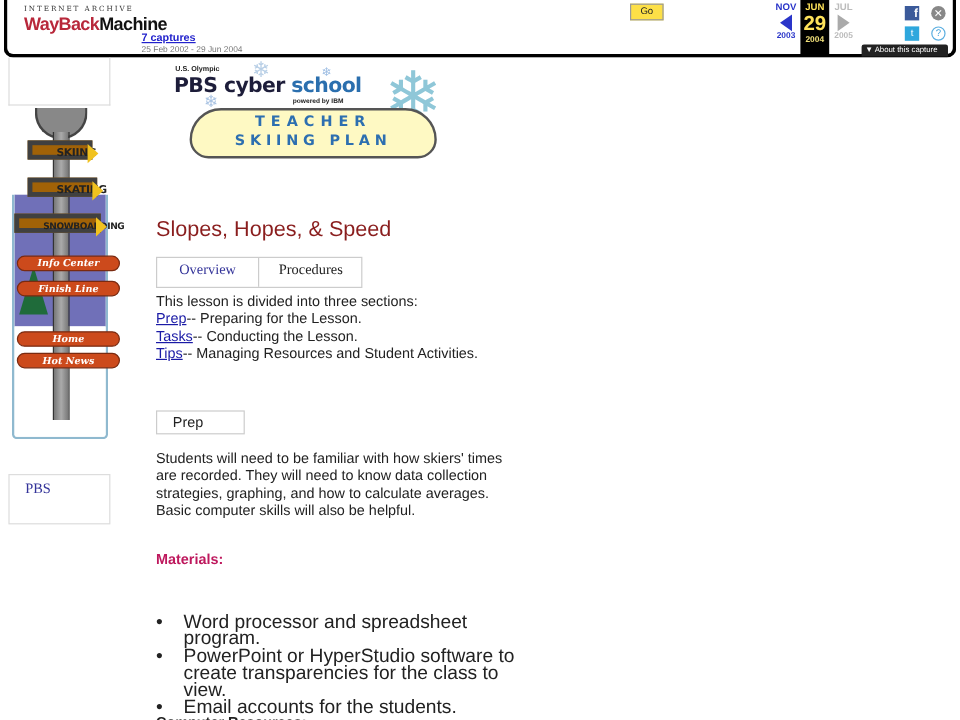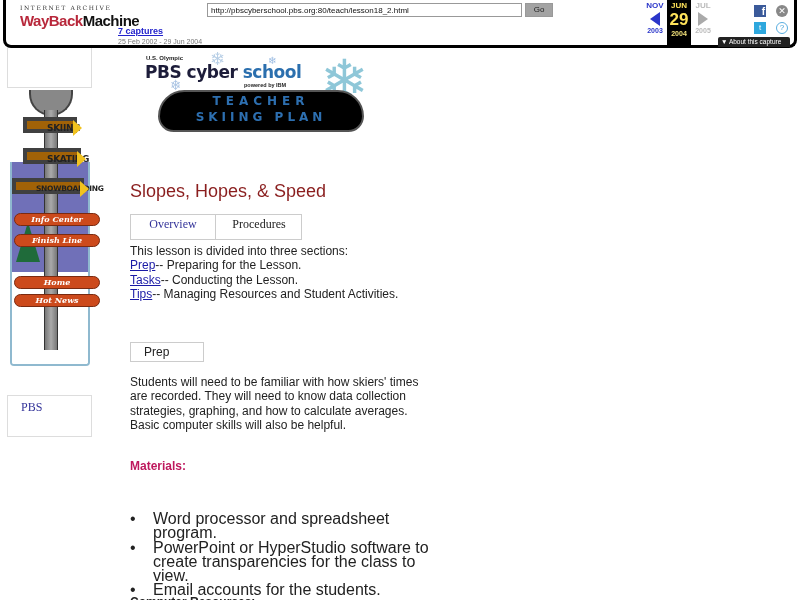--- a/index.html
+++ b/index.html
@@ -9,21 +9,21 @@
   
   .wb-bar { position: absolute; left: 3px; top: 0; width: 794px; height: 48px; border: 3px solid #000; border-top: none; border-radius: 0 0 8px 8px; background: #fff; }
   .wb-logo { position: absolute; left: 14px; top: 4px; width: 90px; }
   .wb-logo-top { font-family: "DejaVu Serif", serif; font-size: 6px; letter-spacing: 1.6px; color: #333; white-space: nowrap; }
   .wb-logo-main { margin-top: 2px; font-family: "Liberation Sans Narrow", "Liberation Sans", sans-serif; font-weight: bold; font-size: 15px; line-height: 15px; letter-spacing: -0.5px; white-space: nowrap; }
   .wb-logo-main .w1 { color: #b8283b; }
   .wb-logo-main .w2 { color: #111; }
   .wb-captures { position: absolute; left: 112px; top: 26px; font-size: 9px; color: #2222cc; text-decoration: underline; font-weight: bold; }
   .wb-range { position: absolute; left: 112px; top: 38px; font-size: 7px; color: #777; white-space: nowrap; }
   .wb-url { position: absolute; left: 201px; top: 3px; width: 315px; height: 14px; border: 1px solid #999; font-size: 8px; padding: 1px 3px; color: #111; font-family: "Liberation Sans", sans-serif; background: #fff; }
-  .wb-go { position: absolute; left: 519px; top: 3px; width: 28px; height: 14px; border: 1px solid #999; background: #a3a3a3; font-size: 8px; text-align: center; line-height: 12px; color: #222; }
+  .wb-go { position: absolute; left: 519px; top: 3px; width: 28px; height: 14px; border: 1px solid #999; background: #fde047; font-size: 8px; text-align: center; line-height: 12px; color: #222; }
 
   .wb-cal { position: absolute; left: 634px; top: 0; height: 45px; }
   .wb-col { position: absolute; top: 0; width: 24px; height: 45px; text-align: center; }
   .wb-col .m { font-size: 8px; font-weight: bold; margin-top: 1px; }
   .wb-col .d { font-size: 17px; font-weight: bold; line-height: 18px; margin-top: 1px; }
   .wb-col .y { font-size: 7px; font-weight: bold; margin-top: 1px; }
   .wb-prev { left: 3px; color: #2a35c9; }
   .wb-cur { left: 27px; background: #000; color: #ffe35a; }
   .wb-cur .y { color: #f2e17a; }
   .wb-next { left: 51px; color: #bbb; }
@@ -57,21 +57,21 @@
   .pill-home { top: 186px; }
   .side-box-pbs { position: absolute; left: 7px; top: 395px; width: 85px; height: 42px; border: 1px solid #ddd; }
   .side-box-pbs span { position: absolute; left: 13px; top: 4px; font-family: "Liberation Serif", serif; font-size: 12px; color: #333399; }
 
   
   .banner { position: absolute; left: 140px; top: 50px; width: 260px; height: 95px; }
   .b-olympic { position: absolute; left: 6px; top: 5px; font-size: 6px; font-weight: bold; color: #222; }
   .b-pbs { position: absolute; left: 5px; top: 12px; font-family: "DejaVu Sans", sans-serif; font-weight: bold; font-size: 17px; color: #1d1d3a; white-space: nowrap; letter-spacing: -0.5px; }
   .b-pbs .sch { color: #2b6fae; }
   .b-ibm { position: absolute; left: 104px; top: 32px; font-size: 5.5px; font-weight: bold; color: #222; }
-  .b-cloud { position: absolute; left: 18px; top: 40px; width: 206px; height: 42px; border: 2px solid #555; border-radius: 30px 30px 18px 18px; background: #000000; }
+  .b-cloud { position: absolute; left: 18px; top: 40px; width: 206px; height: 42px; border: 2px solid #555; border-radius: 30px 30px 18px 18px; background: #fef9c3; }
   .b-teacher { position: absolute; left: 0; top: 2px; width: 100%; text-align: center; font-family: "DejaVu Sans", sans-serif; font-weight: bold; font-size: 12px; letter-spacing: 5px; color: #2d6fb0; }
   .b-lesson { position: absolute; left: 0; top: 18px; width: 100%; text-align: center; font-family: "DejaVu Sans", sans-serif; font-weight: bold; font-size: 12px; letter-spacing: 4px; color: #2d6fb0; }
   .flake { position: absolute; color: #8fc7d8; font-family: "DejaVu Sans", sans-serif; line-height: 1; }
   .flake-big { left: 180px; top: 2px; font-size: 58px; }
   .flake-s1 { left: 70px; top: 0px; font-size: 18px; color: #b8cfe6; }
   .flake-s2 { left: 30px; top: 28px; font-size: 14px; color: #a9c3e3; }
   .flake-s3 { left: 128px; top: 6px; font-size: 10px; color: #9dbde3; }
 
   
   .main { position: absolute; left: 130px; top: 170px; width: 300px; }
@@ -93,21 +93,20 @@
 </head>
 <body>
 
 <div class="wb-bar">
   <div class="wb-logo">
     <div class="wb-logo-top">INTERNET ARCHIVE</div>
     <div class="wb-logo-main"><span class="w1">WayBack</span><span class="w2">Machine</span></div>
   </div>
   <div class="wb-captures">7 captures</div>
   <div class="wb-range">25 Feb 2002 - 29 Jun 2004</div>
-  <input class="wb-url" type="text" value="http://pbscyberschool.pbs.org:80/teach/lesson18_2.html" style="">
   <div class="wb-go">Go</div>
 
   <div class="wb-cal">
     <div class="wb-col wb-prev">
       <div class="m">NOV</div>
       <div class="wb-arrow-l"></div>
       <div class="y">2003</div>
     </div>
     <div class="wb-col wb-cur">
       <div class="m">JUN</div>

